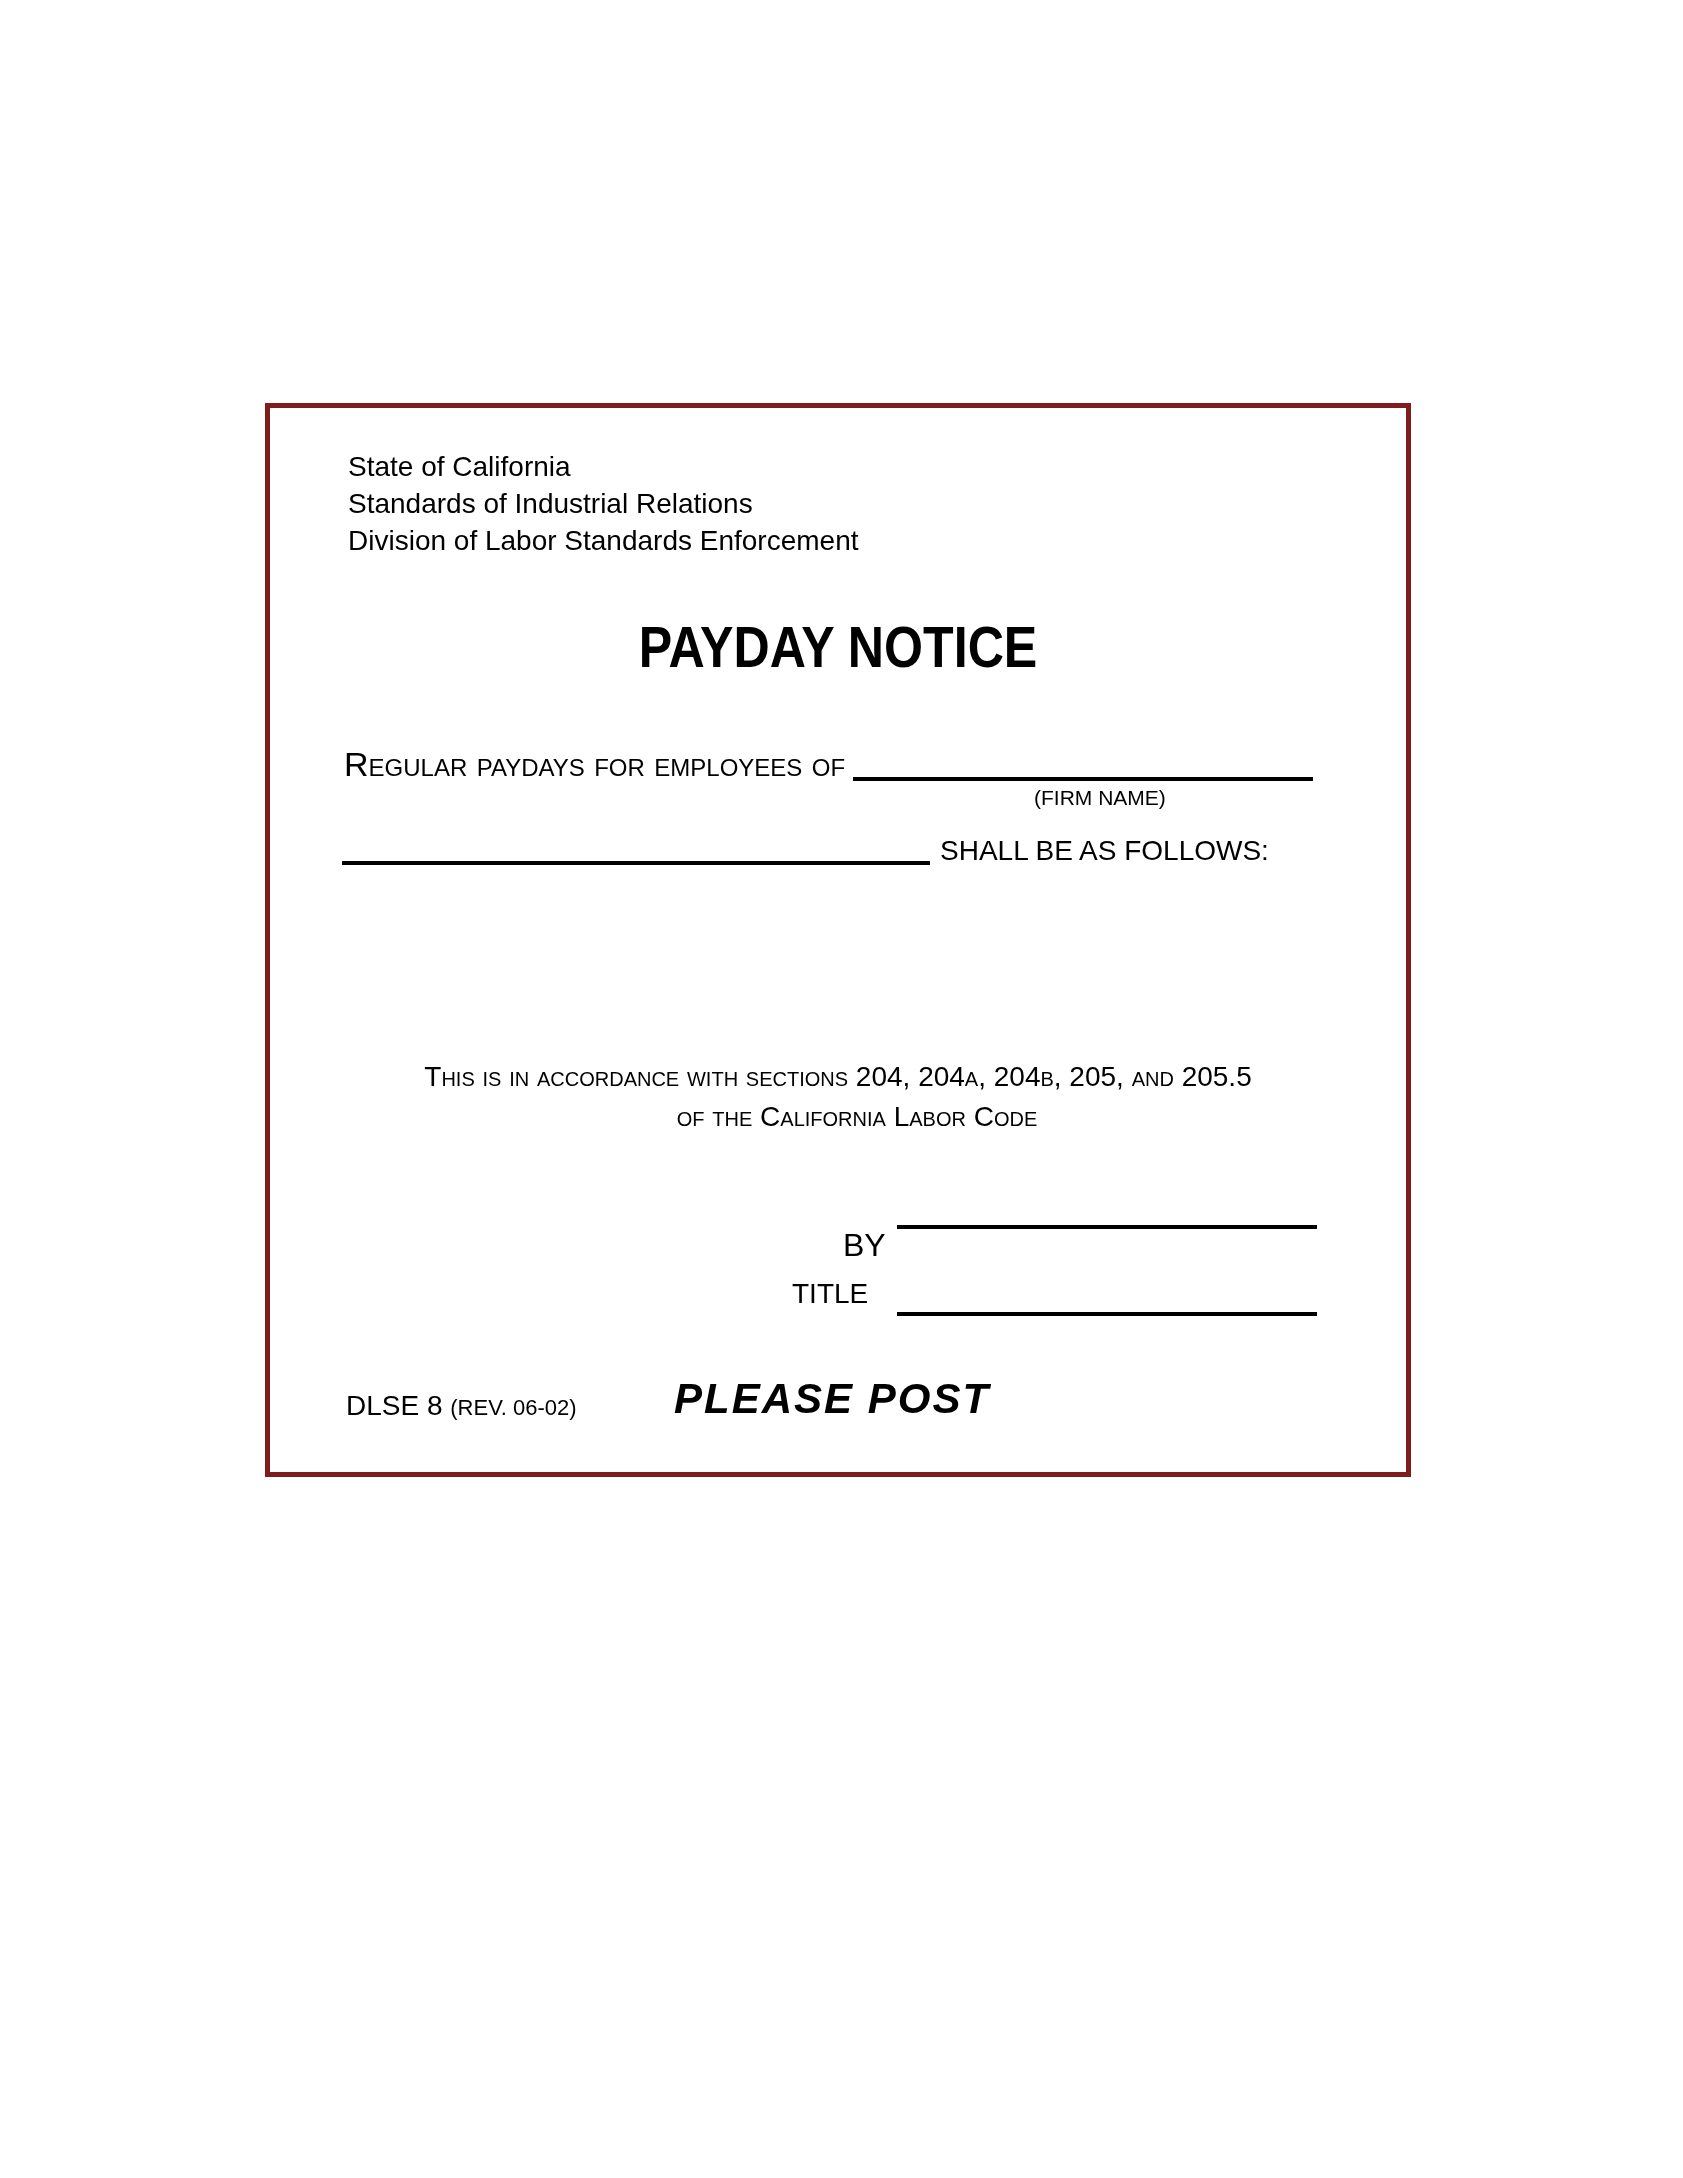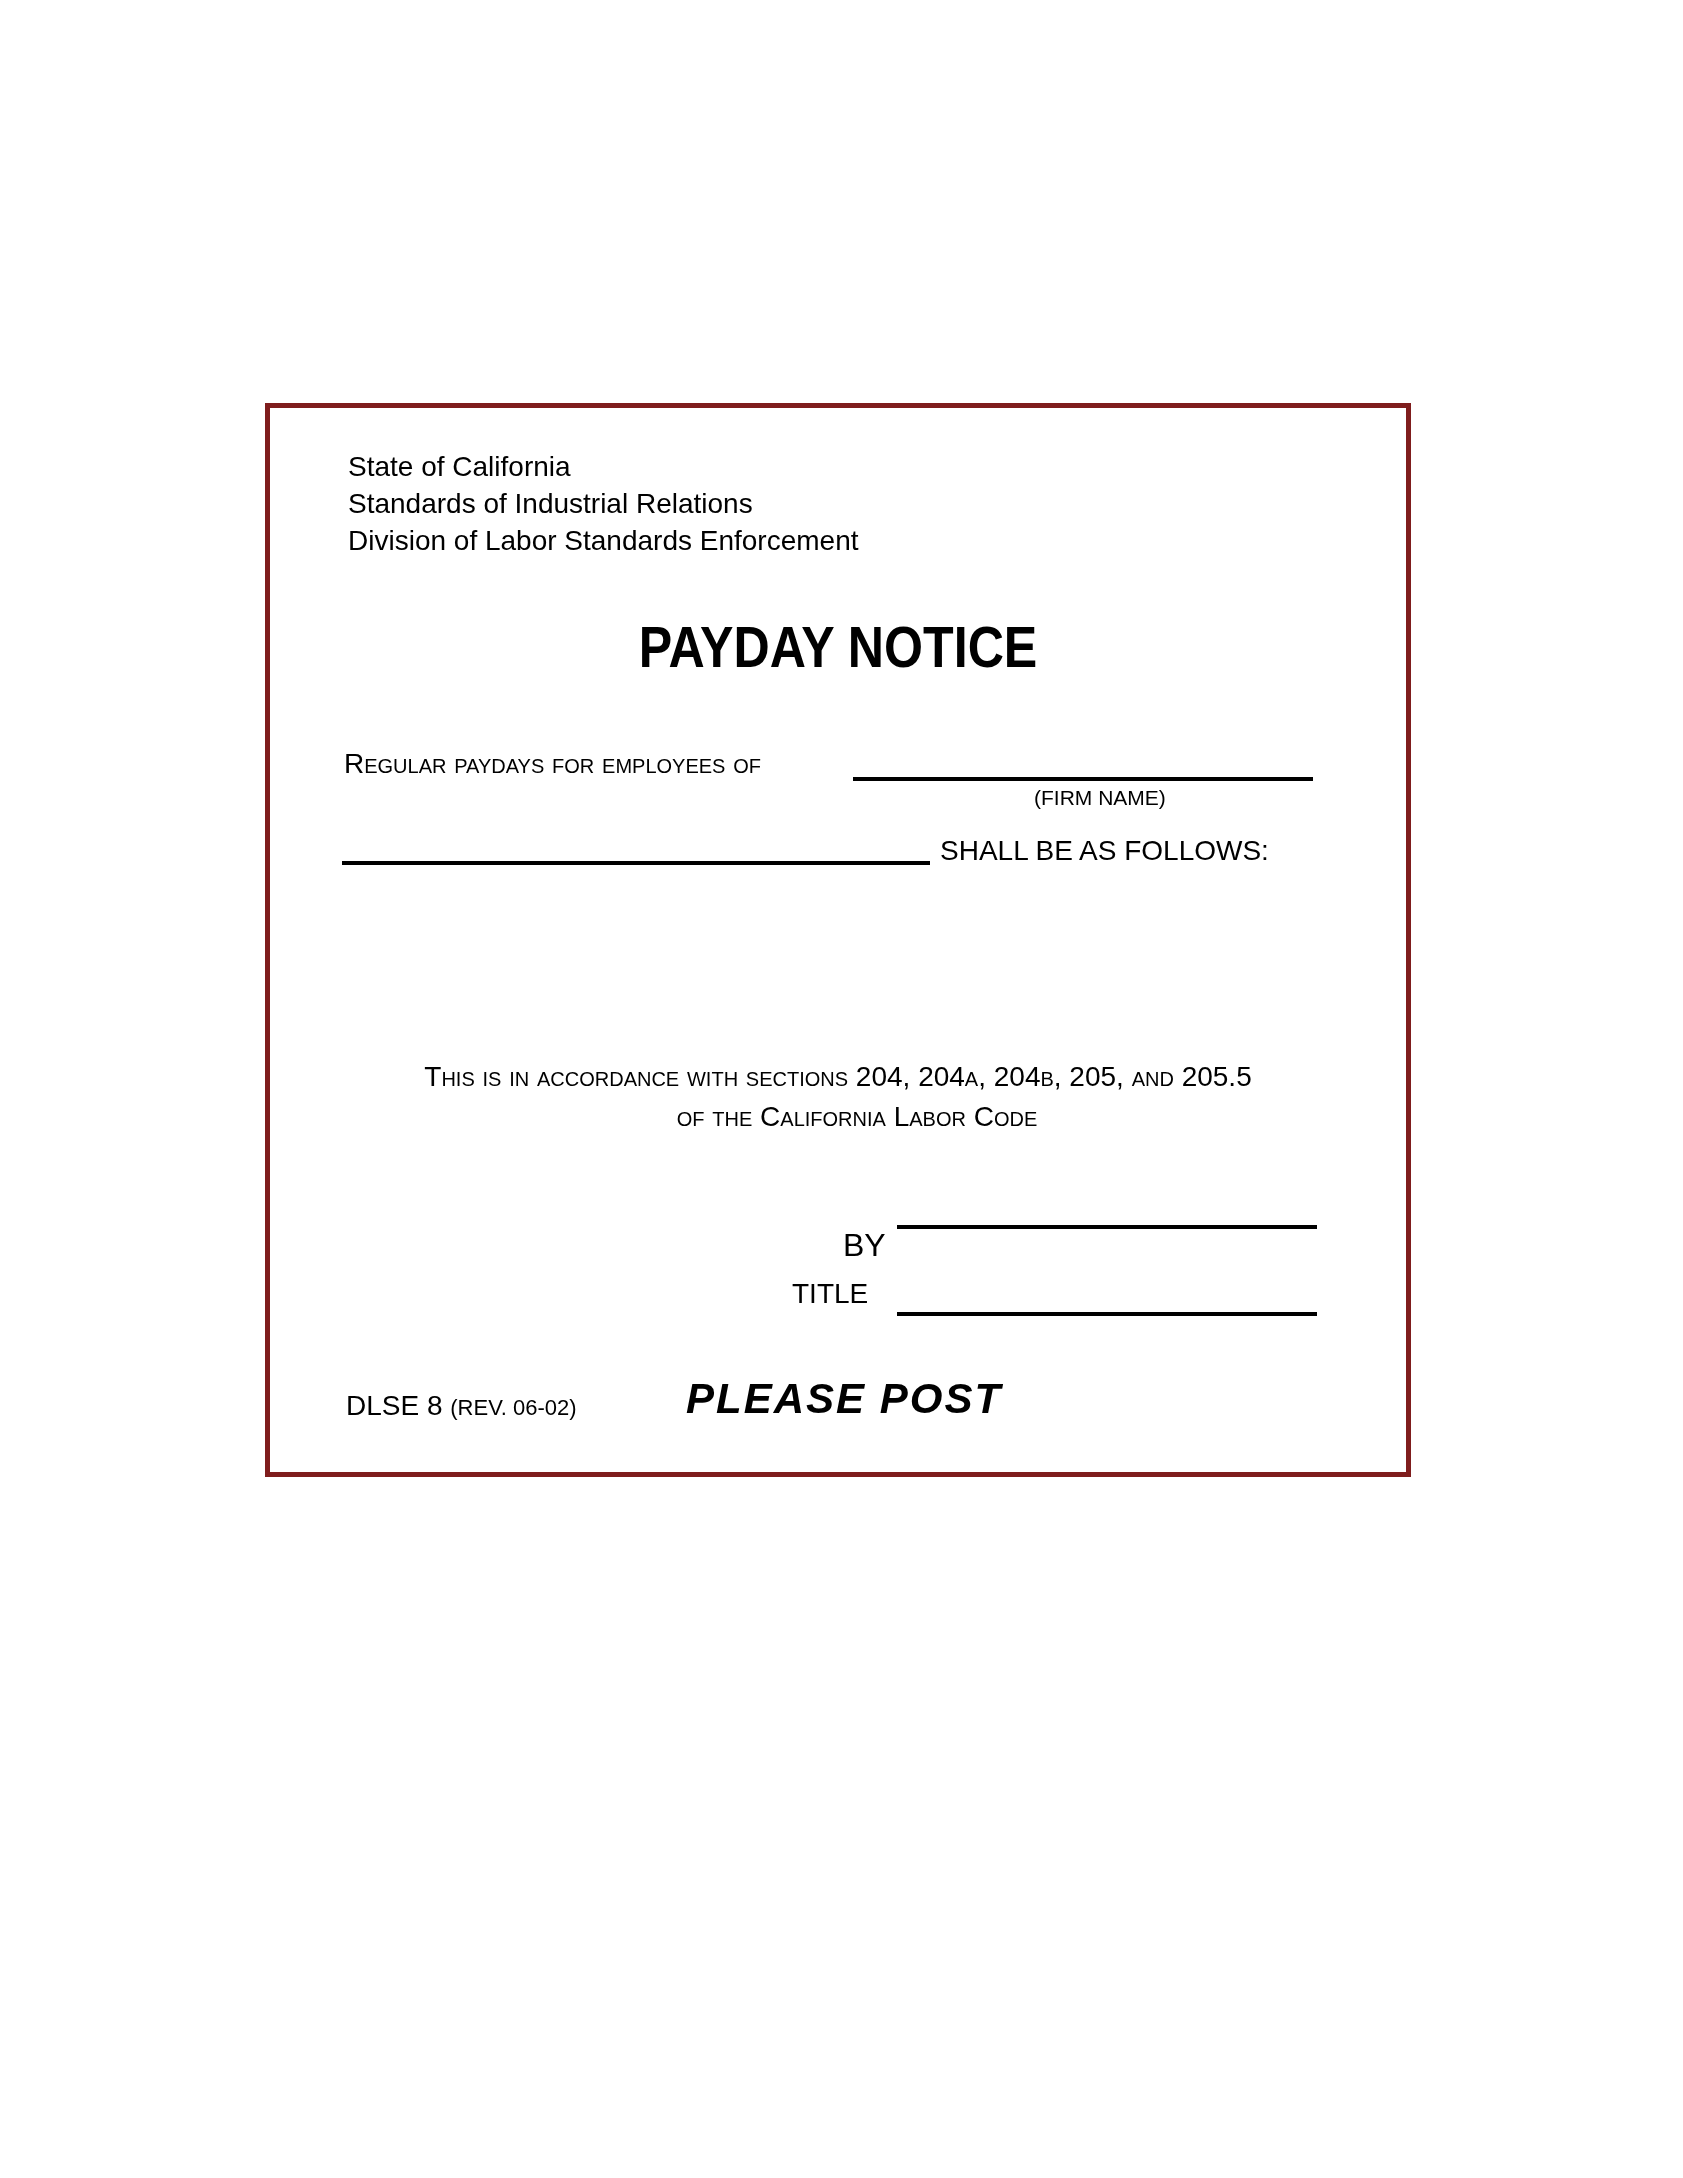--- a/index.html
+++ b/index.html
@@ -46,21 +46,21 @@
     transform-origin: center;
     white-space: nowrap;
   }
   .smallcaps {
     font-variant: small-caps;
   }
   .firm-label {
     position: absolute;
     left: 74px;
     top: 339px;
-    font-size: 28px;
+    font-size: 34px;
     line-height: 34px;
     white-space: nowrap;
   }
   .rule {
     position: absolute;
     background: #000000;
     height: 4px;
   }
   .rule-firm   { left: 583px; top: 369px; width: 460px; }
   .rule-sched  { left: 72px;  top: 453px; width: 588px; }
@@ -107,21 +107,21 @@
     left: 76px;
     top: 982px;
     font-size: 28px;
     white-space: nowrap;
   }
   .footer-form .rev {
     font-size: 22px;
   }
   .please-post {
     position: absolute;
-    left: 416px;
+    left: 404px;
     top: 967px;
     font-size: 42px;
     font-weight: bold;
     font-style: italic;
     letter-spacing: 2px;
     white-space: nowrap;
   }
   .blank-value {
     position: absolute;
     font-size: 28px;

